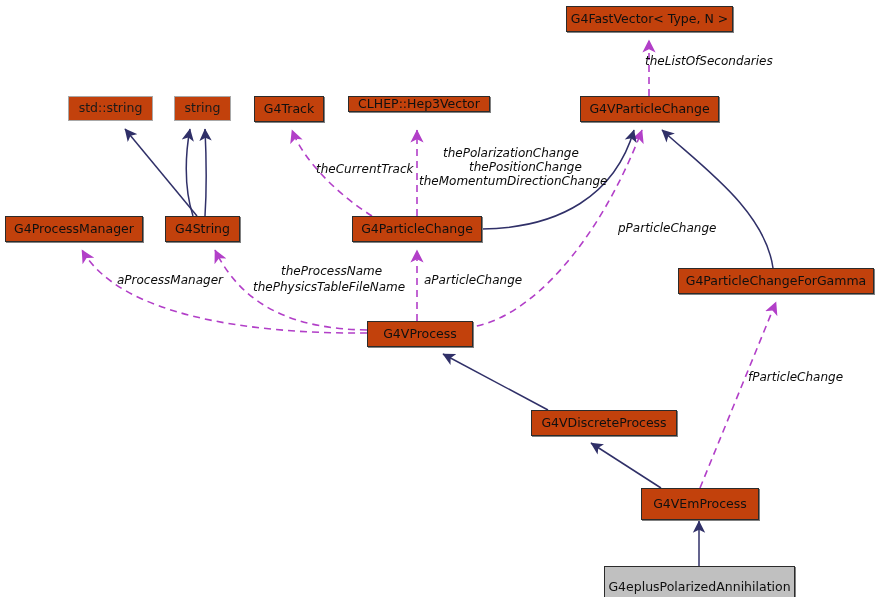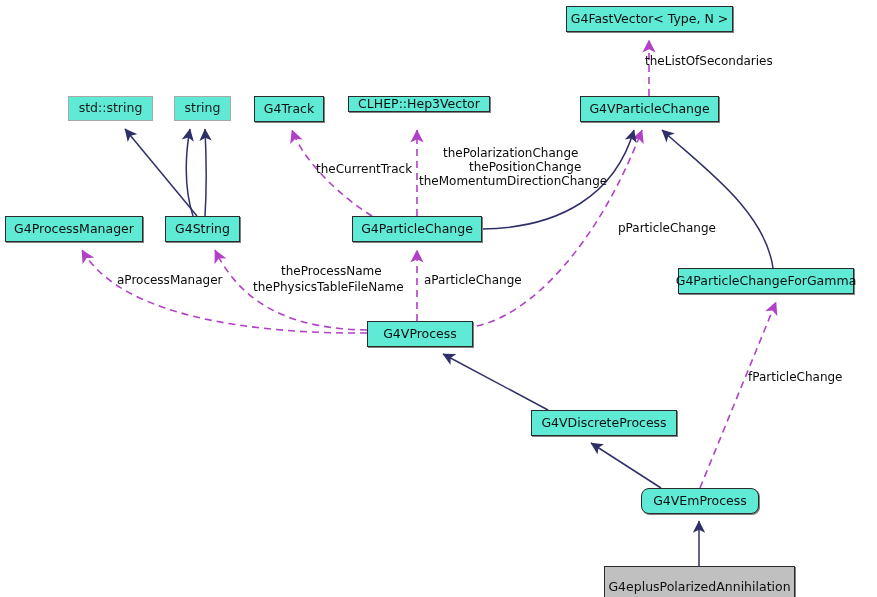--- a/index.html
+++ b/index.html
@@ -22,21 +22,21 @@
     width: 877px;
     height: 597px;
     pointer-events: none;
   }
   .node {
     position: absolute;
     box-sizing: border-box;
     display: flex;
     align-items: center;
     justify-content: center;
-    background: #5eead4;
+    background: #c2410c;
     border: 1px solid #404040;
     font-size: 12.5px;
     color: #101010;
     white-space: nowrap;
     line-height: 1;
   }
   
   .node.strong {
     border: 1px solid #2b2b2b;
     box-shadow: 1px 1px 0 0 #808080;
@@ -51,20 +51,21 @@
     border: 1px solid #2b2b2b;
     box-shadow: 1px 1px 0 0 #808080;
   }
   .edge-label {
     position: absolute;
     font-family: "DejaVu Sans", sans-serif;
     font-size: 12px;
     color: #0a0a0a;
     white-space: nowrap;
     line-height: 13px;
+    font-style: italic;
   }
 </style>
 </head>
 <body>
 
 <div id="canvas">
 
   <svg id="edges" viewBox="0 0 877 597" width="877" height="597" xmlns="http://www.w3.org/2000/svg">
     <defs>
       <marker id="arrow-inh" viewBox="0 0 12 12" refX="10.5" refY="6" markerWidth="9" markerHeight="9" orient="auto-start-reverse">
@@ -136,33 +137,33 @@
   </div>
 
   <div class="node strong" style="left:165px; top:216px; width:75px; height:26px;text-align:right;">
     <span>G4String</span>
   </div>
 
   <div class="node strong" style="left:352px; top:216px; width:130px; height:26px;">
     <span>G4ParticleChange</span>
   </div>
 
-  <div class="node strong" style="left:678px; top:268px; width:176px; height:26px;">
+  <div class="node strong" style="left:678px; top:268px; width:196px; height:26px;">
     <span>G4ParticleChangeForGamma</span>
   </div>
 
   <div class="node strong" style="left:367px; top:321px; width:106px; height:26px;">
     <span>G4VProcess</span>
   </div>
 
   <div class="node strong" style="left:531px; top:410px; width:146px; height:26px;">
     <span>G4VDiscreteProcess</span>
   </div>
 
-  <div class="node strong" style="left:641px; top:488px; width:118px; height:26px;border-radius:8px;">
+  <div class="node strong" style="left:641px; top:488px; width:118px; height:32px;">
     <span>G4VEmProcess</span>
   </div>
 
   <div class="node current" style="left:604px; top:566px; width:191px; height:42px;">
     <span>G4eplusPolarizedAnnihilation</span>
   </div>
 
   <div class="edge-label" style="left:645px; top:55px;">theListOfSecondaries</div>
 
   <div class="edge-label" style="left:316px; top:163px;">theCurrentTrack</div>

